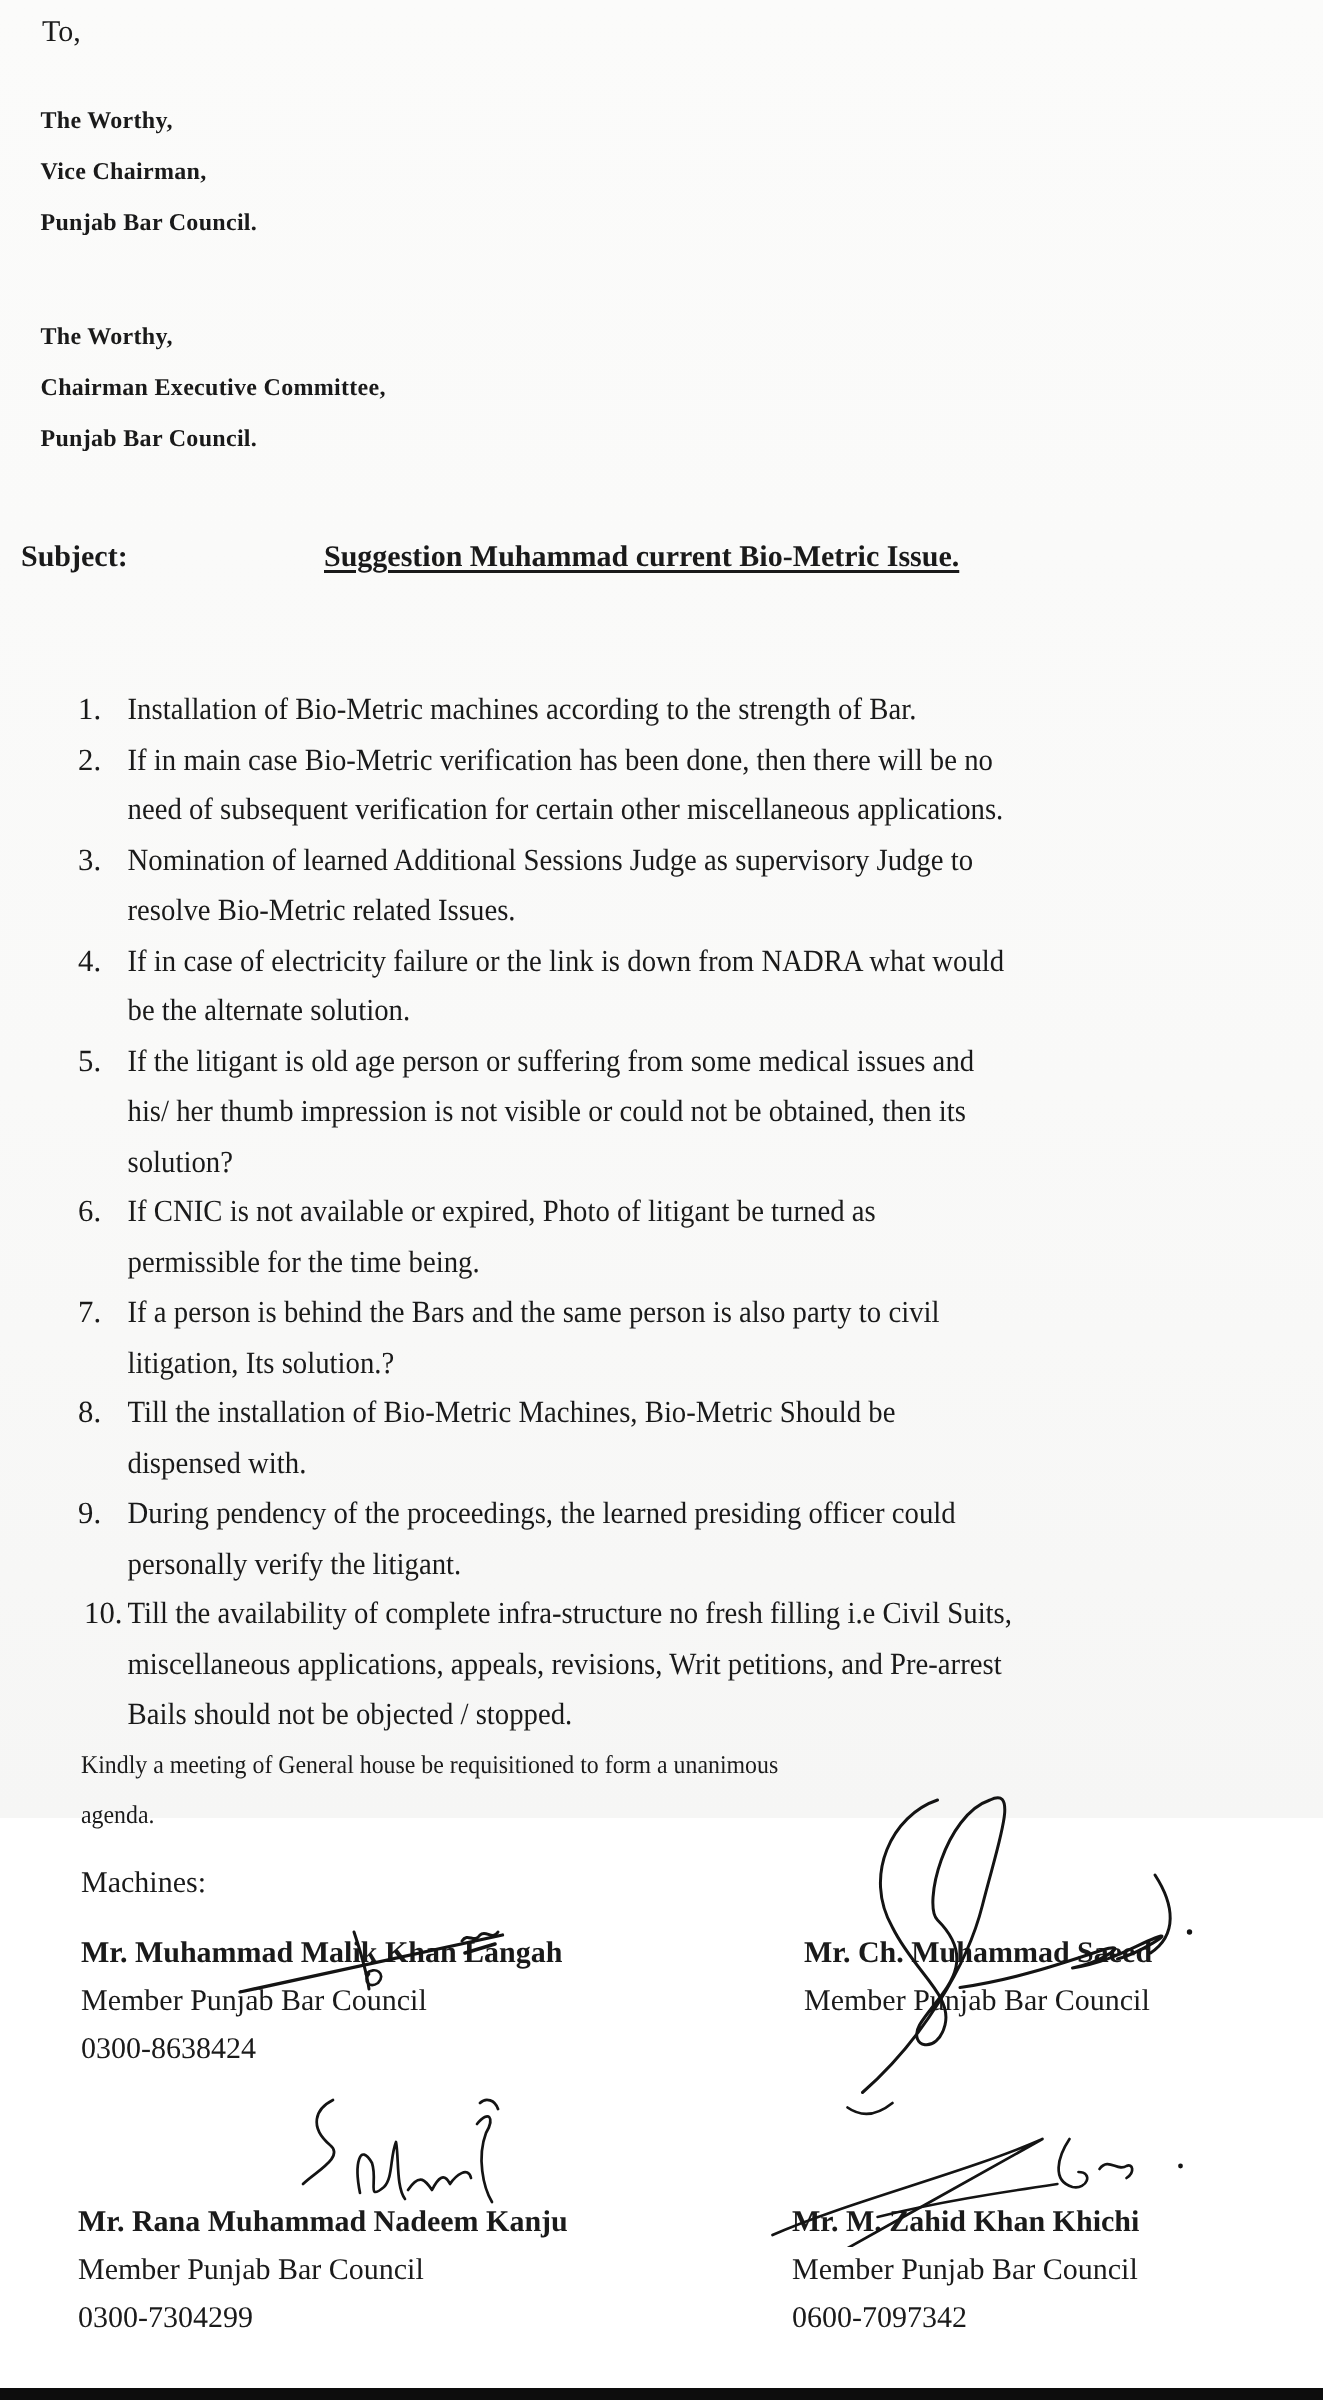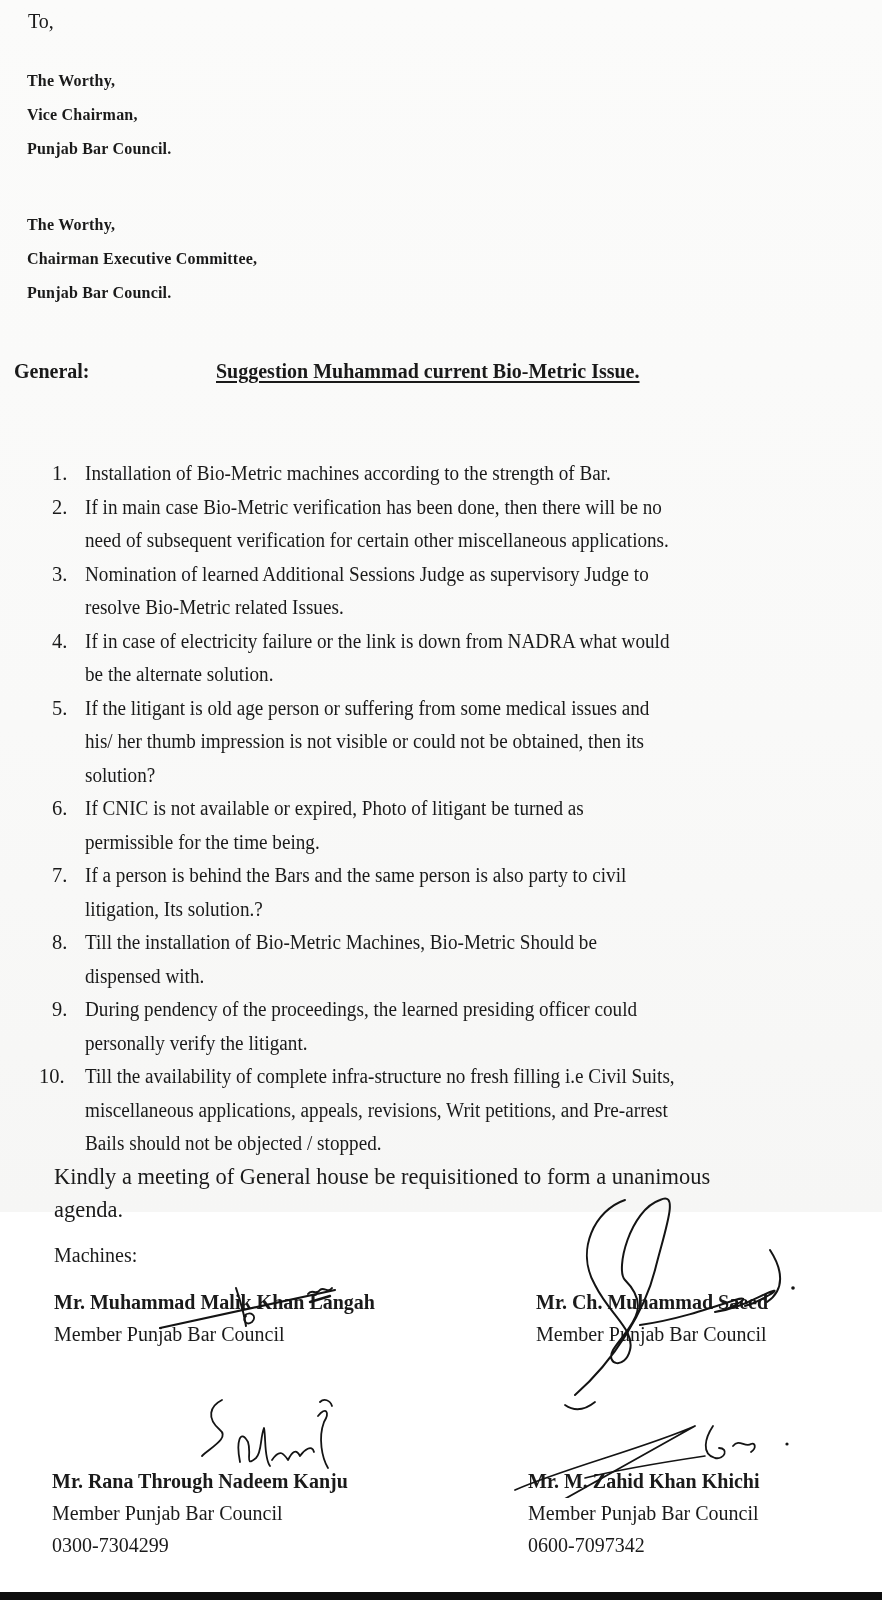--- a/index.html
+++ b/index.html
@@ -49,25 +49,25 @@
     padding-left: 85px;
     font-size: 20.5px;
     line-height: 33.5px;
     width: 770px;
   }
   .item .num {
     position: absolute;
     left: 52px;
     top: 0;
   }
-  .item.ten .num { left: 39px; text-align: center; }
+  .item.ten .num { left: 56px; text-align: center; }
   .item .line { display: block; white-space: nowrap; transform: scaleX(0.935); transform-origin: left center; }
 
   .closing {
-    left: 54px; font-size: 24px; line-height: 33px;
+    left: 54px; font-size: 17px; line-height: 33px;
   }
   .closing .line { display:block; transform: scaleX(0.935); transform-origin: left center; white-space: nowrap;}
 
   .through { left: 54px; top: 1240px; font-size: 20px; line-height: 30px; }
 
   .sig-block { font-size: 20px; line-height: 32px; }
   .sig-block .name { font-weight: bold; }
 
   .signature {
     position: absolute;
@@ -87,21 +87,21 @@
     <div>Vice Chairman,</div>
     <div>Punjab Bar Council.</div>
   </div>
 
   <div class="abs addr-block" style="top:208px;">
     <div>The Worthy,</div>
     <div>Chairman Executive Committee,</div>
     <div>Punjab Bar Council.</div>
   </div>
 
-  <div class="abs subject-label">General:</div>
+  <div class="abs subject-label">Subject:</div>
   <div class="abs subject-text">Suggestion Muhammad current Bio-Metric Issue.</div>
 
   <div class="list">
     <div class="item">
       <span class="num">1.</span>
       <span class="line">Installation of Bio-Metric machines according to the strength of Bar.</span>
     </div>
     <div class="item">
       <span class="num">2.</span>
       <span class="line">If in main case Bio-Metric verification has been done, then there will be no</span>
@@ -154,29 +154,30 @@
   <div class="abs closing" style="top:1160px;">
     <span class="line">Kindly a meeting of General house be requisitioned to form a unanimous</span>
     <span class="line">agenda.</span>
   </div>
 
   <div class="abs through">Machines:</div>
 
   <div class="abs sig-block" style="left:54px; top:1286px;">
     <div class="name">Mr. Muhammad Malik Khan Langah</div>
     <div>Member Punjab Bar Council</div>
+    <div>0300-8638424</div>
   </div>
 
   <div class="abs sig-block" style="left:536px; top:1286px;">
     <div class="name">Mr. Ch. Muhammad Saeed</div>
     <div>Member Punjab Bar Council</div>
   </div>
 
   <div class="abs sig-block" style="left:52px; top:1465px;">
-    <div class="name">Mr. Rana Through Nadeem Kanju</div>
+    <div class="name">Mr. Rana Muhammad Nadeem Kanju</div>
     <div>Member Punjab Bar Council</div>
     <div>0300-7304299</div>
   </div>
 
   <div class="abs sig-block" style="left:528px; top:1465px;">
     <div class="name">Mr. M. Zahid Khan Khichi</div>
     <div>Member Punjab Bar Council</div>
     <div>0600-7097342</div>
   </div>
 

